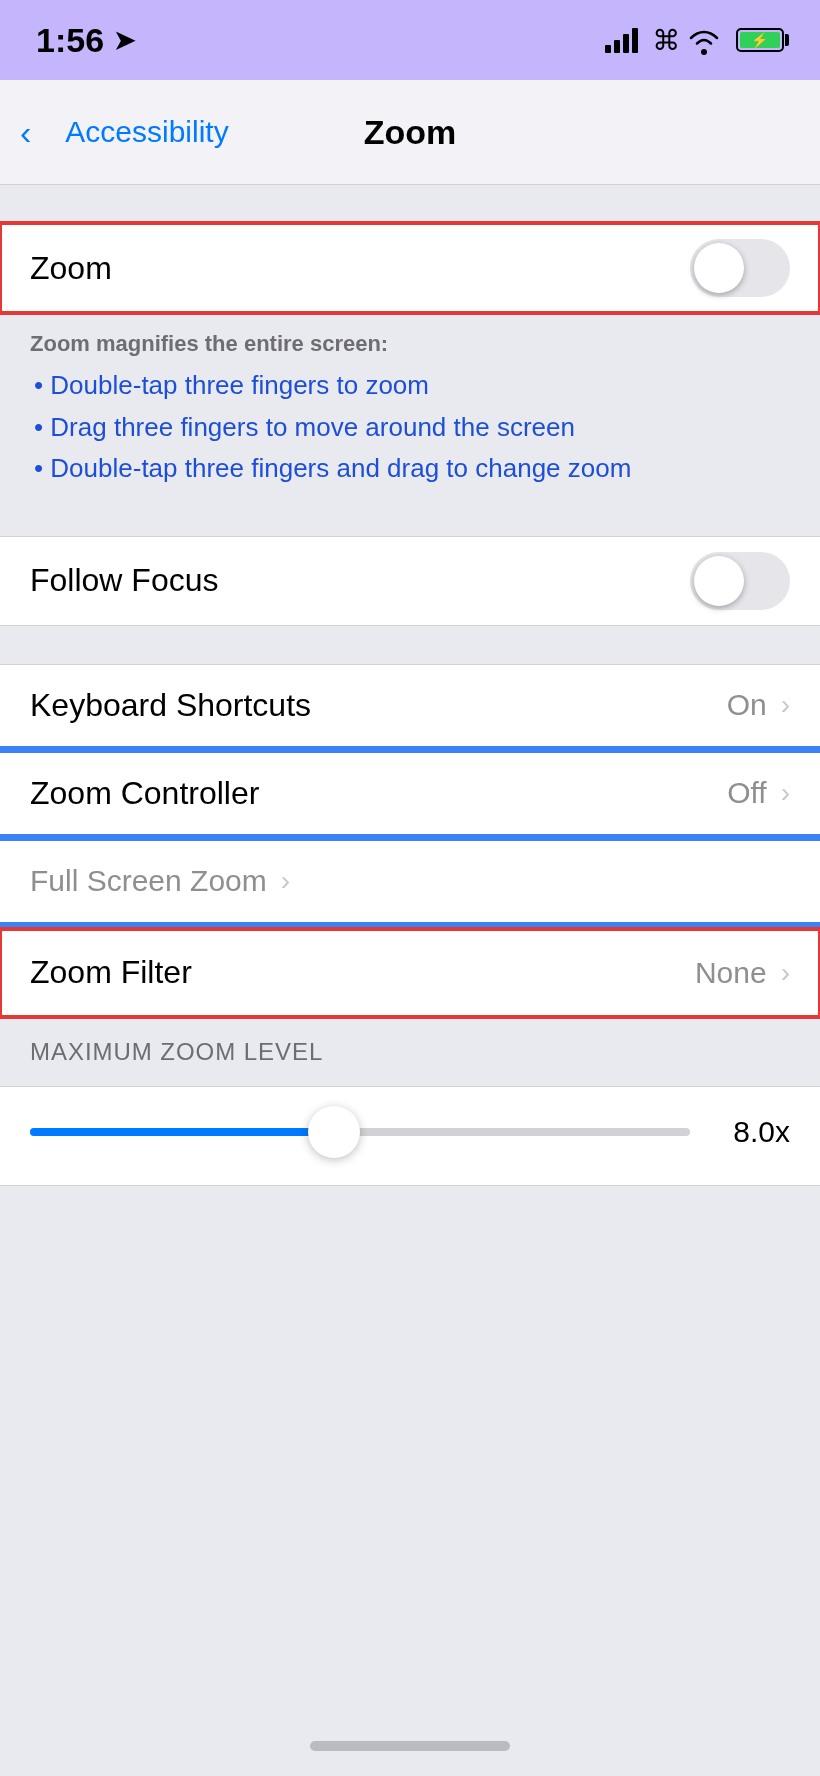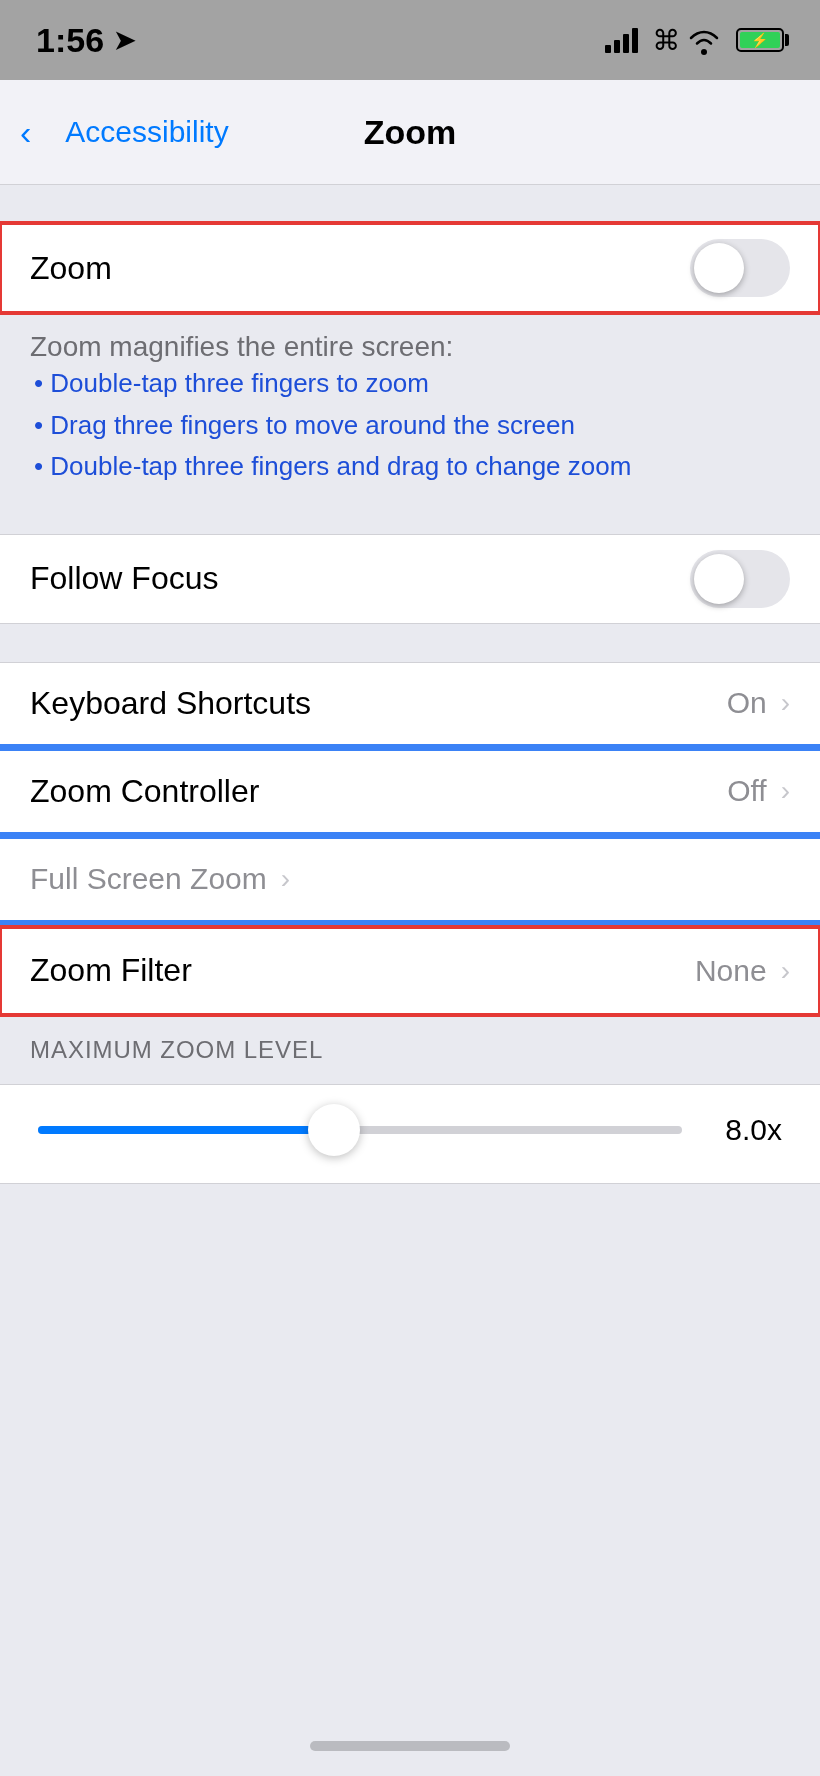--- a/index.html
+++ b/index.html
@@ -8,21 +8,21 @@
     body {
       width: 820px;
       min-height: 1776px;
       background: #e9eaf0;
       font-family: -apple-system, 'SF Pro Display', 'Helvetica Neue', Arial, sans-serif;
       overflow-x: hidden;
     }
 
     
     .status-bar {
-      background: #a3a3a3;
+      background: #c4b5fd;
       height: 80px;
       display: flex;
       align-items: center;
       justify-content: space-between;
       padding: 0 36px;
     }
     .status-time {
       font-size: 34px;
       font-weight: 600;
       color: #000;
@@ -203,23 +203,24 @@
     .toggle.off .toggle-thumb {
       left: 4px;
     }
 
     
     .info-block {
       background: #e9eaf0;
       padding: 18px 30px 26px;
     }
     .info-title {
-      font-size: 28px;
+      font-size: 22px;
       color: #6d6d72;
-      font-weight: 400;
+      font-weight: 700;
+      margin-bottom: 8px;
     }
     .info-item {
       font-size: 26px;
       color: #1d4ed8;
       line-height: 1.6;
       padding-left: 4px;
     }
     .info-item::before {
       content: '• ';
     }
@@ -233,21 +234,21 @@
       font-size: 24px;
       color: #6d6d72;
       font-weight: 500;
       letter-spacing: 0.04em;
       text-transform: uppercase;
     }
 
     
     .slider-container {
       background: #fff;
-      padding: 28px 38px 36px;
+      padding: 28px 30px 36px;
       display: flex;
       align-items: center;
       gap: 20px;
     }
     .slider-track-wrap {
       flex: 1;
       position: relative;
       height: 8px;
     }
     .slider-track-bg {

